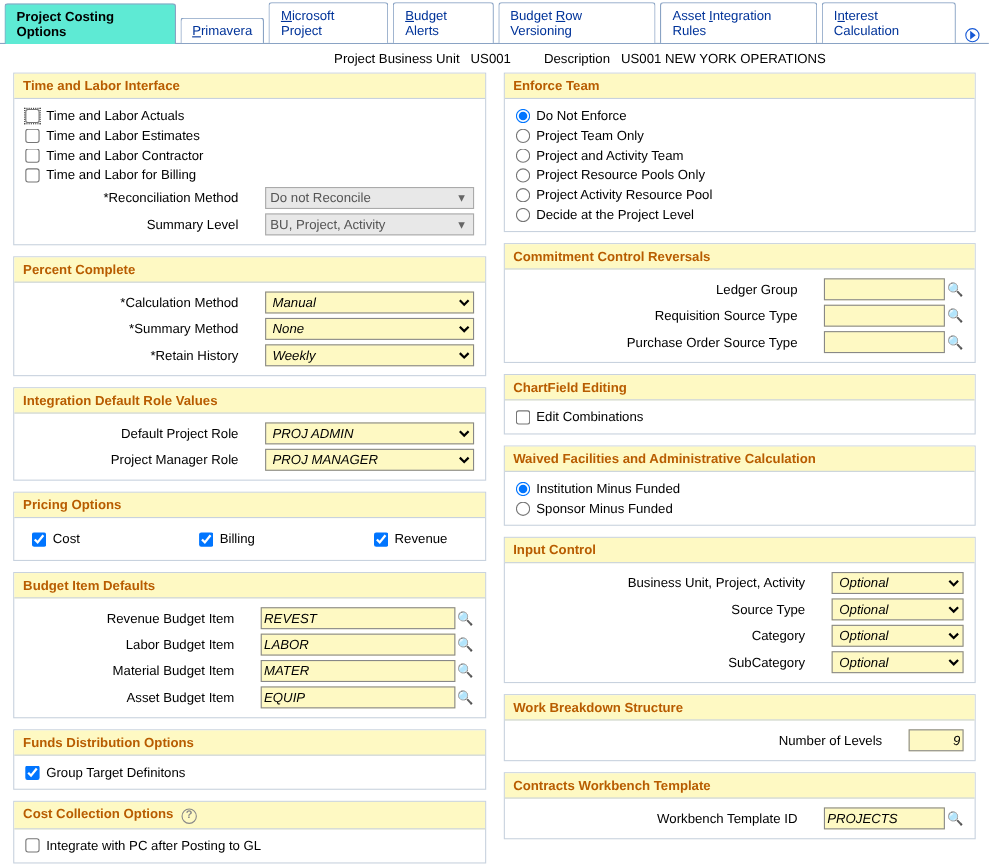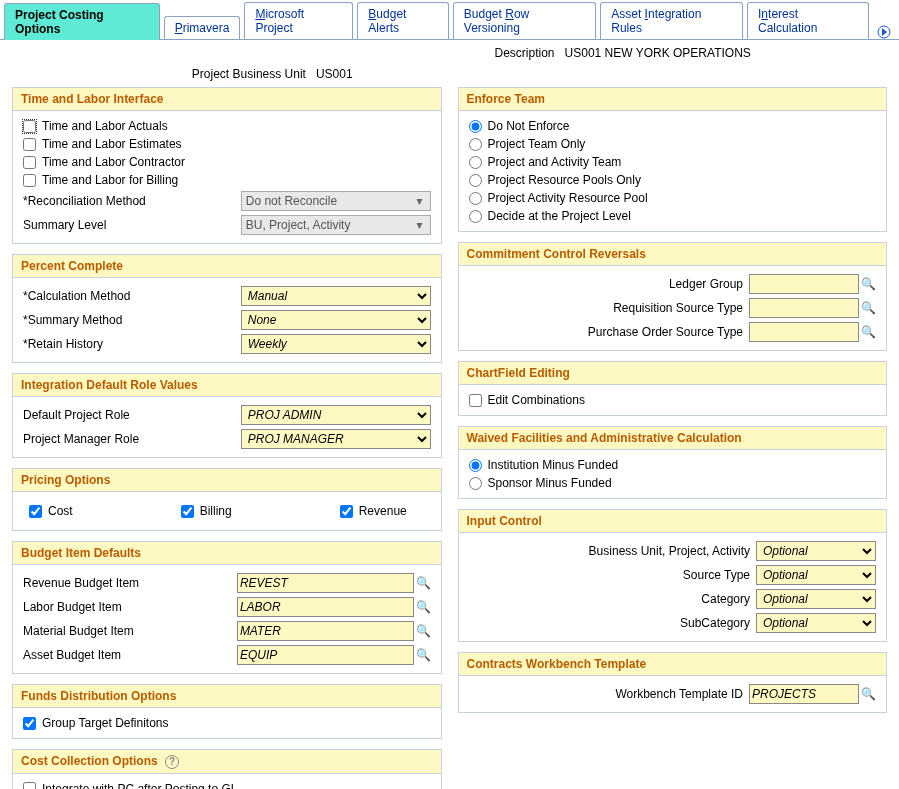--- a/index.html
+++ b/index.html
@@ -42,21 +42,21 @@
     display: flex;
     align-items: center;
     padding: 0 4px;
     cursor: pointer;
   }
   .scroll-arrow svg { display:block; }
   .header-row {
     display: flex;
     padding: 6px 20px;
   }
-  .header-row .left { flex: 1; text-align:center; padding-left:60px;margin-top:21px; }
+  .header-row .left { flex: 1; text-align:right; padding-left:60px; }
   .header-row .right { flex: 1; text-align:left; padding-left:30px; }
   .cols {
     display: flex;
     gap: 16px;
     padding: 0 12px 12px 12px;
   }
   .col { flex: 1; min-width: 0; }
   .groupbox {
     border: 1px solid #c8d2de;
     margin-bottom: 10px;
@@ -75,22 +75,22 @@
     padding: 2px 0;
   }
   .chk-row input, .rad-row input { margin: 0 6px 0 0; }
   .form-row {
     display: flex;
     align-items: center;
     padding: 2px 0;
   }
   .form-row.right-align { justify-content: flex-end; }
   .form-label {
-    text-align: left;
-    padding-right: 6px;
+    text-align: right;
+    padding-right: 24px;
   }
   select, input[type="text"] {
     font-family: Arial, sans-serif;
     font-size: 12px;
     border: 1px solid #888;
     background: #fef9c3;
     height: 20px;
     padding: 1px 2px;
     font-style: italic;
   }
@@ -408,20 +408,29 @@
             <div class="form-label">Category</div>
           <select class="w120"><option>Optional</option></select>
         </div>
         <div class="form-row right-align">
             <div class="form-label">SubCategory</div>
           <select class="w120"><option>Optional</option></select>
         </div>
       </div>
     </div>
 
+    <div class="groupbox">
+      <div class="gb-title">Work Breakdown Structure</div>
+      <div class="gb-body">
+        <div class="form-row right-align">
+            <div class="form-label">Number of Levels</div>
+          <input class="w50" type="text" value="9" style="">
+        </div>
+      </div>
+    </div>
 
     <div class="groupbox">
       <div class="gb-title">Contracts Workbench Template</div>
       <div class="gb-body">
         <div class="form-row right-align">
             <div class="form-label">Workbench Template ID</div>
           <input class="w110" type="text" value="PROJECTS" style="">
           <span class="lookup">🔍</span>
         </div>
       </div>

